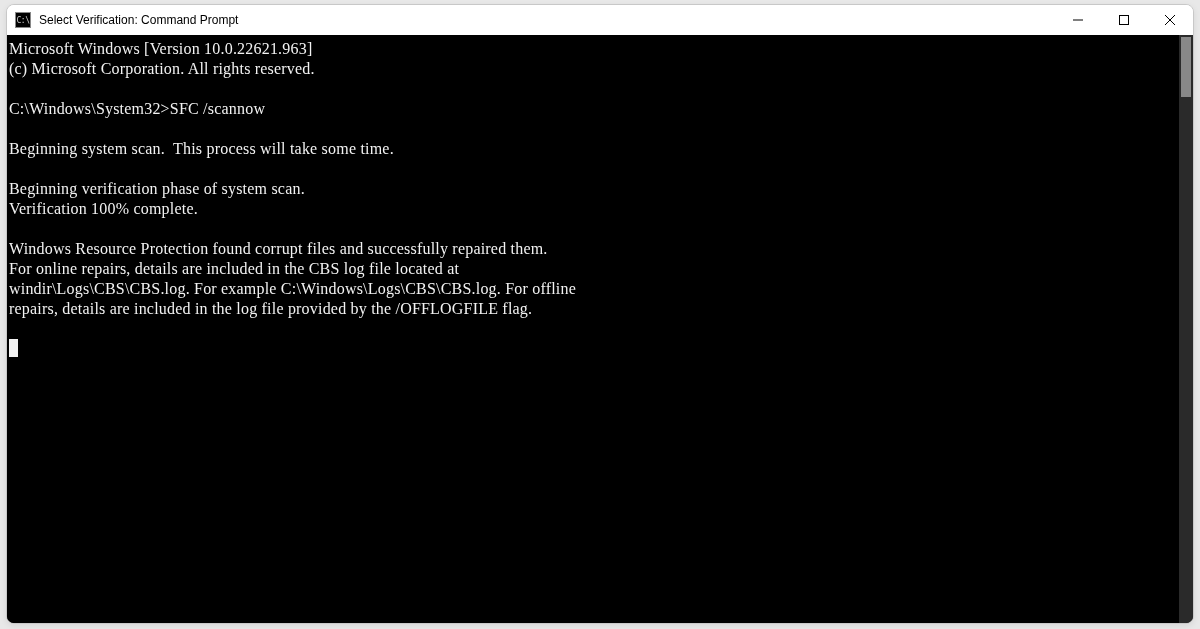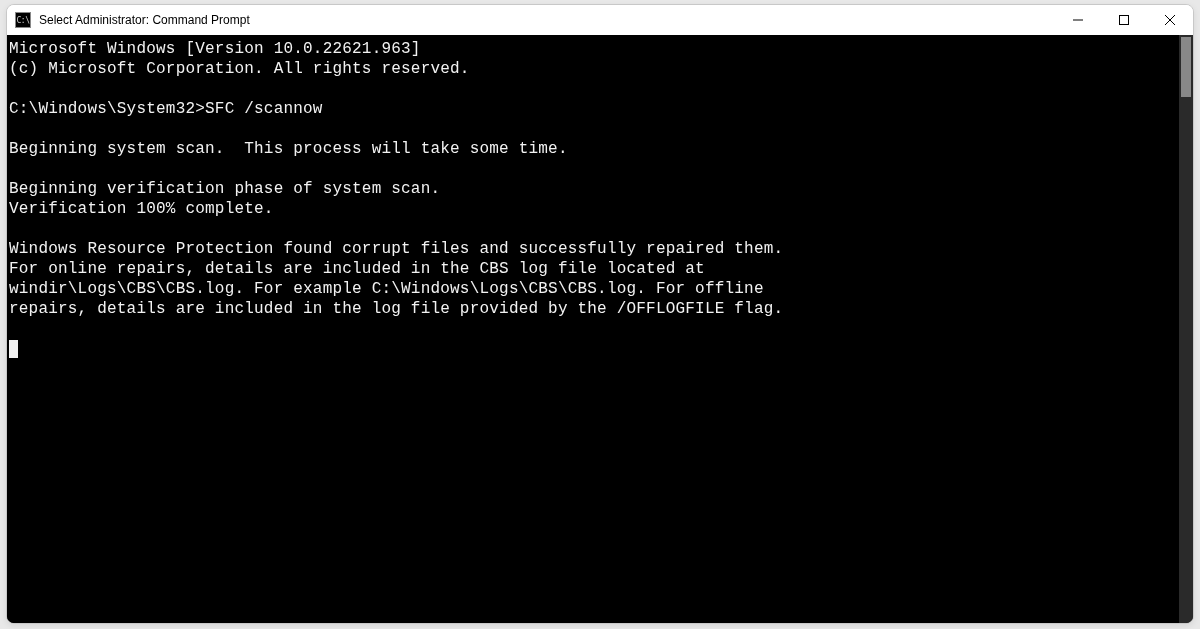--- a/index.html
+++ b/index.html
@@ -70,21 +70,21 @@
     .terminal-wrap {
       flex: 1;
       display: flex;
       background: #000;
       min-height: 0;
     }
     .terminal {
       flex: 1;
       background: #000;
       color: #f2f2f2;
-      font-family: Liberation Mono, monospace;
+      font-family: Liberation Serif, serif;
       font-size: 16px;
       line-height: 1.25;
       padding: 4px 2px 0 2px;
       white-space: pre-wrap;
       letter-spacing: 0.2px;
       overflow: hidden;
     }
     .prompt-line { display: inline; }
     .cursor {
       display: inline-block;
@@ -108,21 +108,21 @@
       background: #888;
     }
   </style>
 </head>
 <body>
 
 <div class="window">
 
   <div class="titlebar">
     <div class="title-icon">C:\</div>
-    <div class="title-text">Select Administrator: Command Prompt</div>
+    <div class="title-text">Select Verification: Command Prompt</div>
     <div class="win-controls">
       <div class="win-btn">
         <svg viewBox="0 0 10 10">
             <line x1="0" y1="5" x2="10" y2="5" stroke="currentColor" stroke-width="1"></line>
           </svg>
       </div>
       <div class="win-btn">
         <svg viewBox="0 0 10 10">
             <rect x="0.5" y="0.5" width="9" height="9" fill="none" stroke="currentColor" stroke-width="1"></rect>
           </svg>

